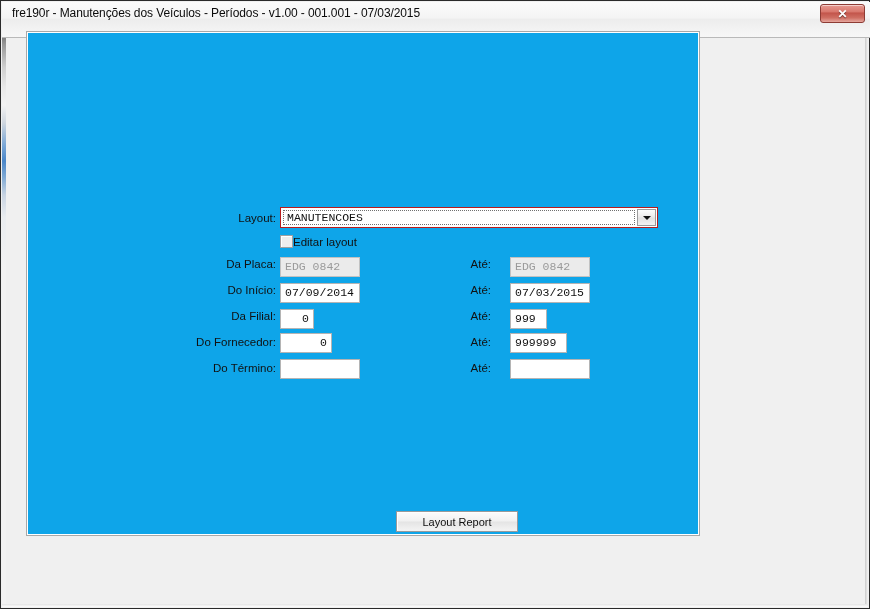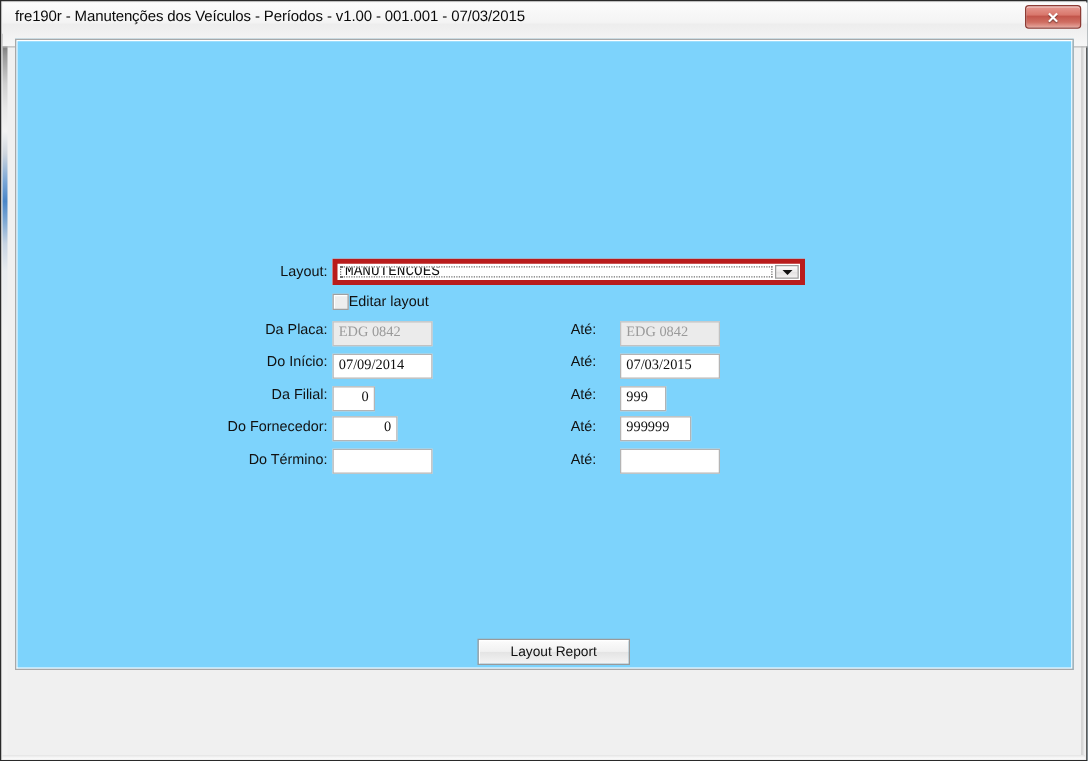--- a/index.html
+++ b/index.html
@@ -105,26 +105,26 @@
     left: 5px;
     top: 27px;
     width: 860px;
     height: 578px;
     box-sizing: border-box;
   }
 
   
   .main-panel {
     position: absolute;
-    left: 6px;
+    left: 20px;
     top: 3px;
-    width: 847px;
+    width: 674px;
     height: 505px;
     box-sizing: border-box;
-    background: #7dd3fc;
+    background: #0ea5e9;
     border: 1px solid #a8a8a8;
     box-shadow: inset 1px 1px 0 #ffffff, inset -1px -1px 0 #ffffff;
   }
 
   
   .form-area {
     position: absolute;
     left: 0; top: 0;
     width: 100%;
     height: 100%;
@@ -138,21 +138,21 @@
     font-size: 11.5px;
     color: #111111;
     text-align: right;
     white-space: nowrap;
   }
   .tf {
     box-sizing: border-box;
     height: 20px;
     border: 1px solid #b4b4b4;
     background: #ffffff;
-    font-family: Liberation Serif, serif;
+    font-family: Liberation Mono, monospace;
     font-size: 11.5px;
     color: #101010;
     padding: 0 4px;
     display: flex;
     align-items: center;
     line-height: 1;
   }
   .tf.disabled {
     background: #ebebeb;
     color: #9a9a9a;
@@ -161,21 +161,21 @@
   .tf.right { justify-content: flex-end; }
 
   
   .combo {
     position: absolute;
     left: 253px;
     top: 175px;
     width: 378px;
     height: 21px;
     box-sizing: border-box;
-    border: 4px solid #b91c1c;
+    border: 1px solid #b91c1c;
     background: #ffffff;
     display: flex;
     align-items: stretch;
   }
   .combo-value {
     flex: 1;
     margin: 2px;
     border: 1px dotted #707070;
     background: #ffffff;
     font-family: "Liberation Mono", monospace;

